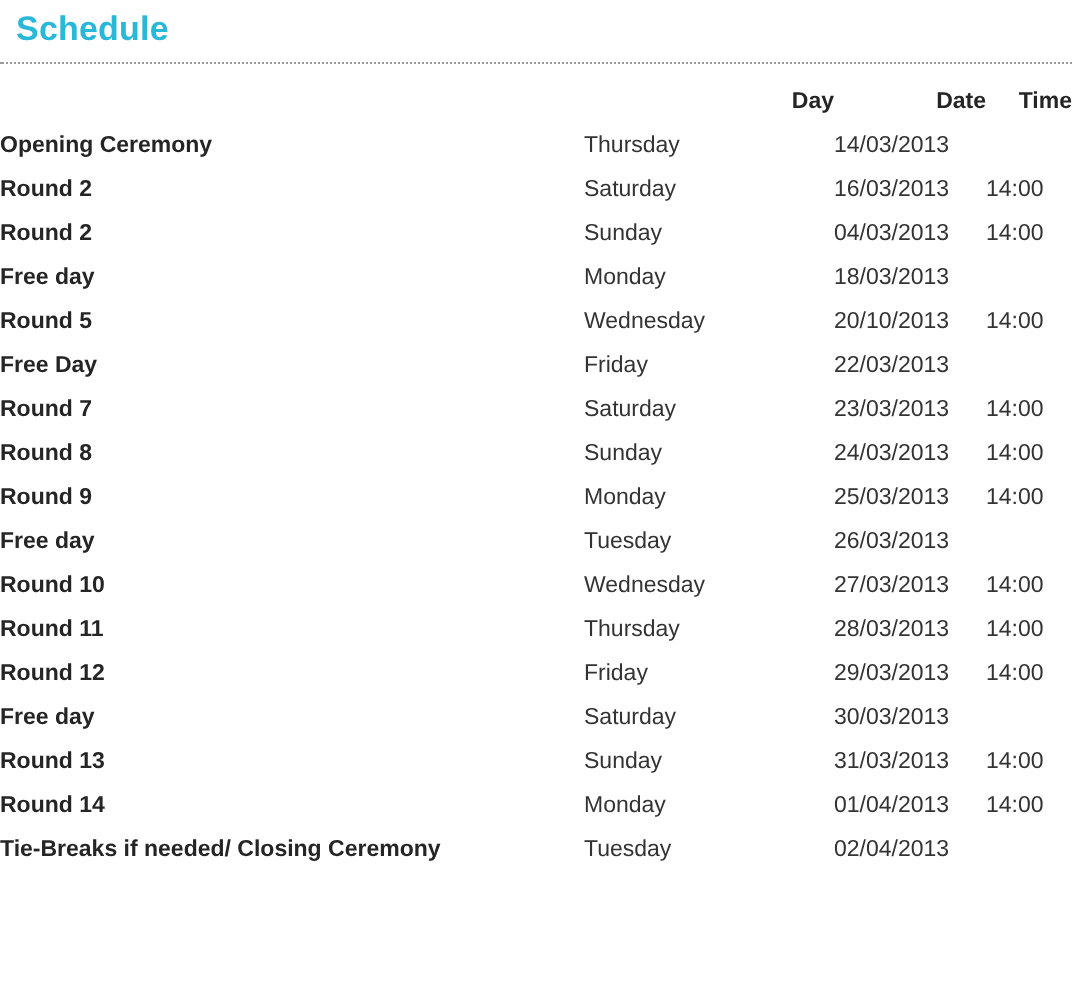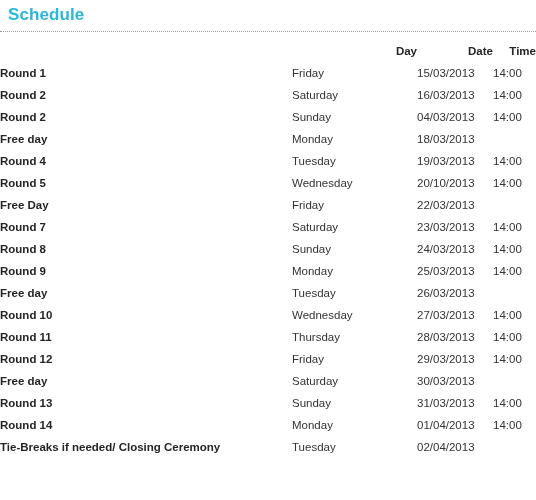--- a/index.html
+++ b/index.html
@@ -120,50 +120,44 @@
     <thead>
       <tr>
         <th class="th-event"></th>
         <th class="th-day">Day</th>
         <th class="th-date">Date</th>
         <th class="th-time">Time</th>
       </tr>
     </thead>
     <tbody id="schedule-body">
         <tr>
-          <td class="cell-event">Round 1</td>
-          <td class="cell-day">Friday</td>
-          <td class="cell-date">15/03/2013</td>
-          <td class="cell-time">14:00</td>
+          <td class="cell-event">Opening Ceremony</td>
+          <td class="cell-day">Thursday</td>
+          <td class="cell-date">14/03/2013</td>
+          <td class="cell-time"></td>
         </tr>
         <tr>
           <td class="cell-event">Round 2</td>
           <td class="cell-day">Saturday</td>
           <td class="cell-date">16/03/2013</td>
           <td class="cell-time">14:00</td>
         </tr>
         <tr>
           <td class="cell-event">Round 2</td>
           <td class="cell-day">Sunday</td>
           <td class="cell-date">04/03/2013</td>
           <td class="cell-time">14:00</td>
         </tr>
         <tr>
           <td class="cell-event">Free day</td>
           <td class="cell-day">Monday</td>
           <td class="cell-date">18/03/2013</td>
           <td class="cell-time"></td>
         </tr>
         <tr>
-          <td class="cell-event">Round 4</td>
-          <td class="cell-day">Tuesday</td>
-          <td class="cell-date">19/03/2013</td>
-          <td class="cell-time">14:00</td>
-        </tr>
-        <tr>
           <td class="cell-event">Round 5</td>
           <td class="cell-day">Wednesday</td>
           <td class="cell-date">20/10/2013</td>
           <td class="cell-time">14:00</td>
         </tr>
         <tr>
           <td class="cell-event">Free Day</td>
           <td class="cell-day">Friday</td>
           <td class="cell-date">22/03/2013</td>
           <td class="cell-time"></td>

